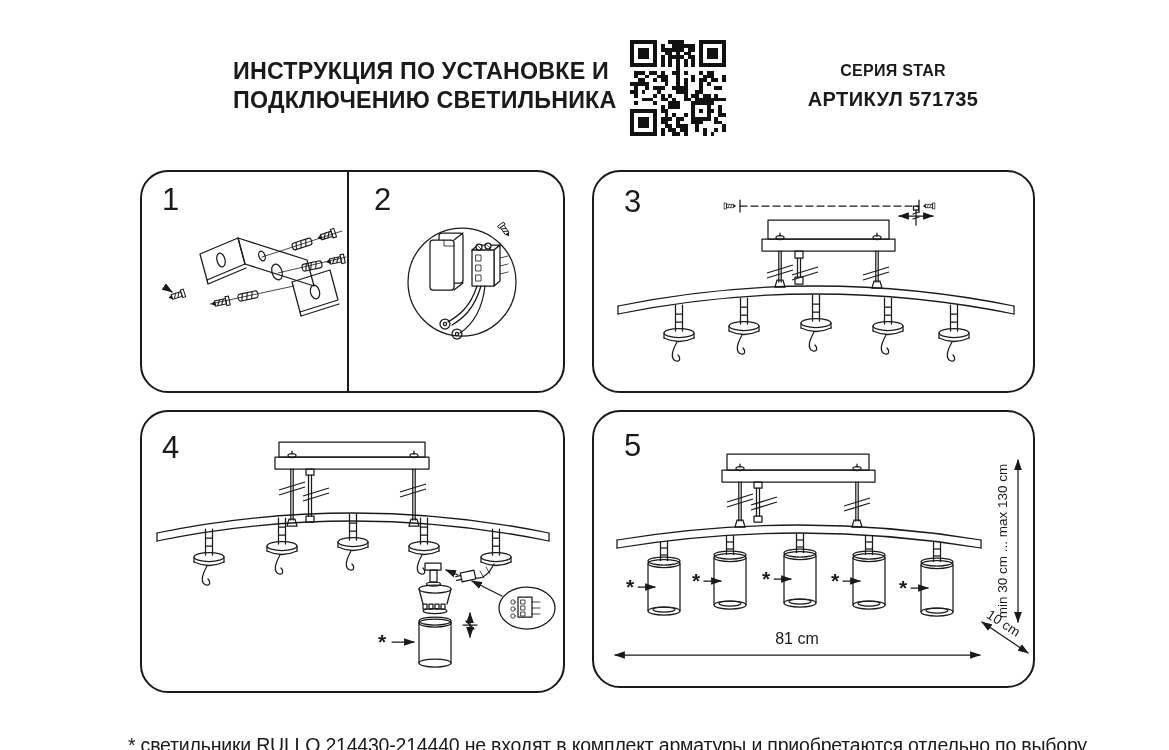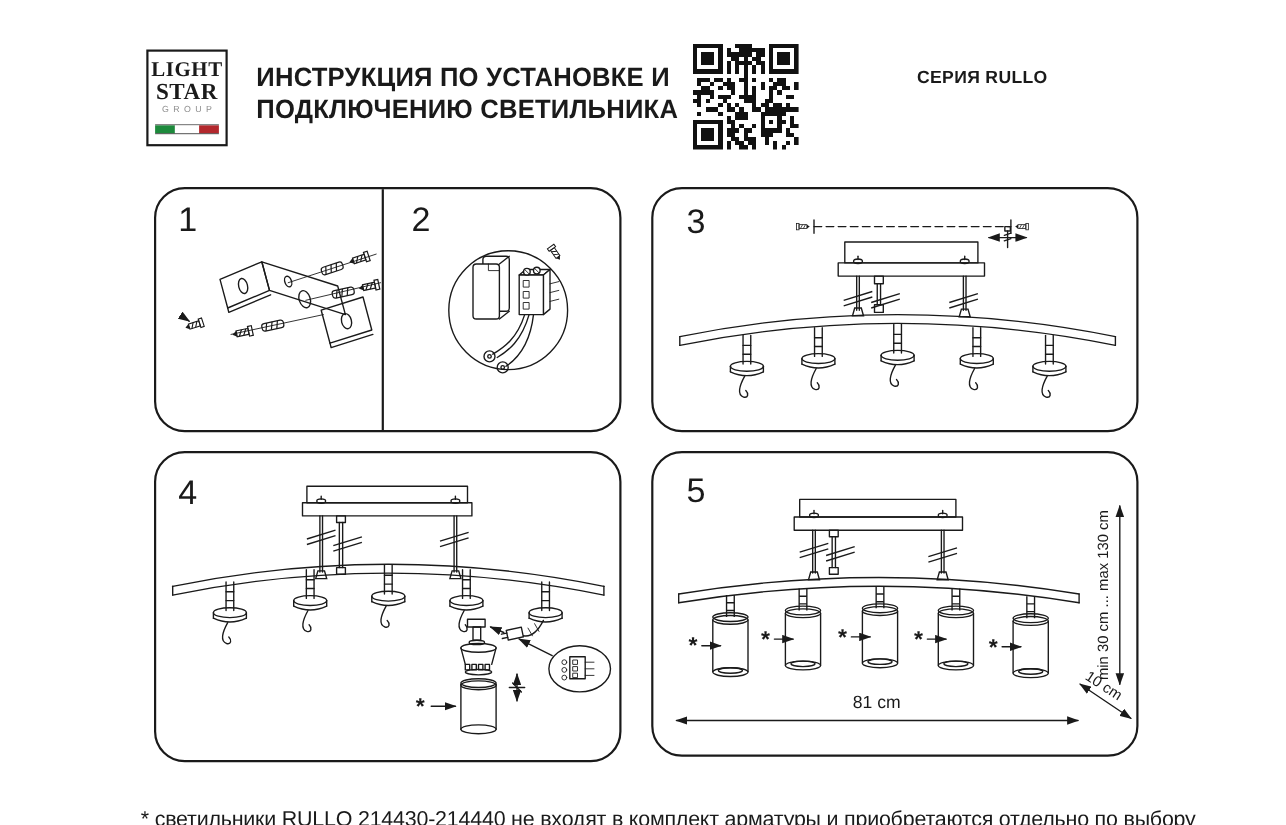--- a/index.html
+++ b/index.html
@@ -101,30 +101,20 @@
     </g>
     <g id="brk" fill="none" stroke="#1a1a1a" stroke-width="1.25">
       <line x1="-13" y1="4" x2="13" y2="-4"></line>
         <line x1="-13" y1="9" x2="13" y2="1"></line>
     </g>
   </defs>
 </svg>
 
 <div class="page">
 
-  <div class="logo">
-    <div class="logo-light">LIGHT</div>
-    <div class="logo-star">STAR</div>
-    <div class="logo-group">GROUP</div>
-    <div class="logo-flag">
-      <span class="flag-g"></span>
-        <span class="flag-w"></span>
-        <span class="flag-r"></span>
-    </div>
-  </div>
 
   <div class="title">
     <div>ИНСТРУКЦИЯ ПО УСТАНОВКЕ И</div>
     <div>ПОДКЛЮЧЕНИЮ СВЕТИЛЬНИКА</div>
   </div>
 
   <svg class="qr" id="qr" viewBox="0 0 25 25">
       <g fill="#111" shape-rendering="crispEdges">
         <rect x="0" y="0" width="1" height="1"></rect>
         <rect x="1" y="0" width="1" height="1"></rect>
@@ -430,21 +420,22 @@
         <rect x="8" y="24" width="1" height="1"></rect>
         <rect x="11" y="24" width="1" height="1"></rect>
         <rect x="12" y="24" width="1" height="1"></rect>
         <rect x="14" y="24" width="1" height="1"></rect>
         <rect x="19" y="24" width="1" height="1"></rect>
         <rect x="21" y="24" width="1" height="1"></rect>
       </g>
     </svg>
 
   <div class="series">
-    <div class="series-name">СЕРИЯ RULLO</div>
+    <div class="series-name">СЕРИЯ STAR</div>
+    <div class="article">АРТИКУЛ 571735</div>
   </div>
 
   <section class="panel" id="panelA">
     <div class="divider"></div>
     <div class="num" style="left:20px;top:10px">1</div>
     <div class="num" style="left:232px;top:10px">2</div>
     <svg class="draw" viewBox="0 0 421 219">
 
       <g>
         <line class="thin" x1="120" y1="85" x2="200" y2="59"></line>

